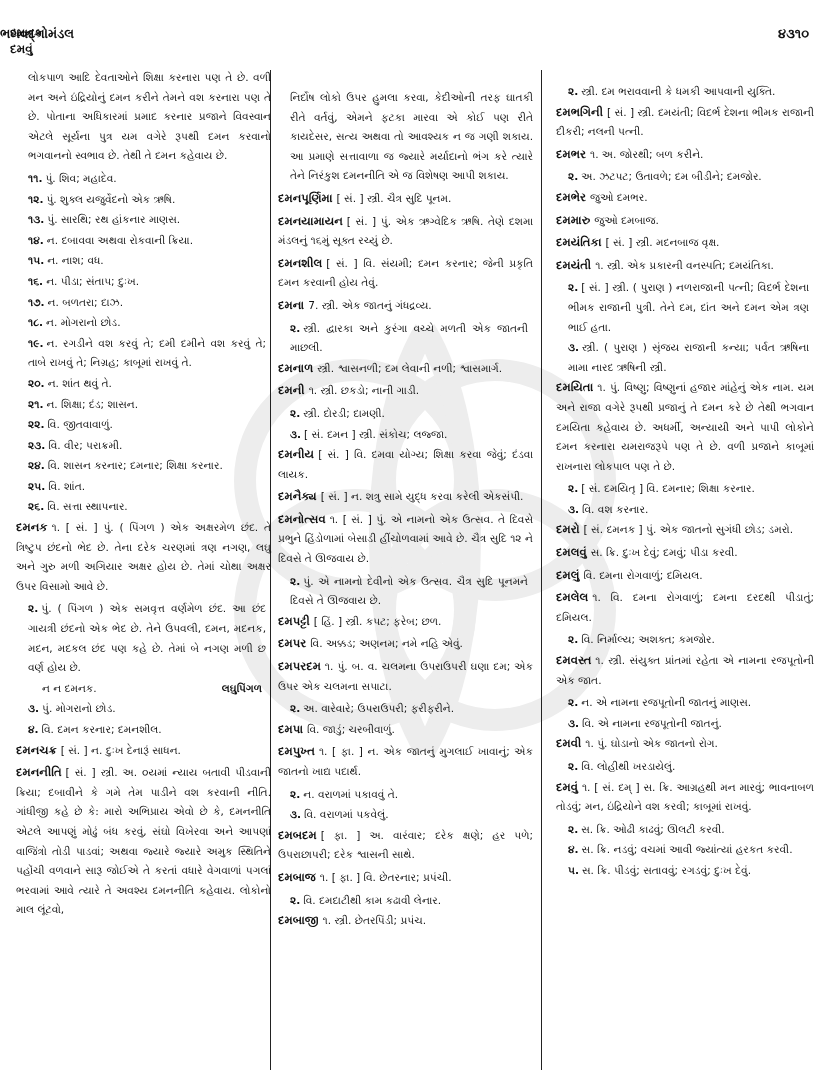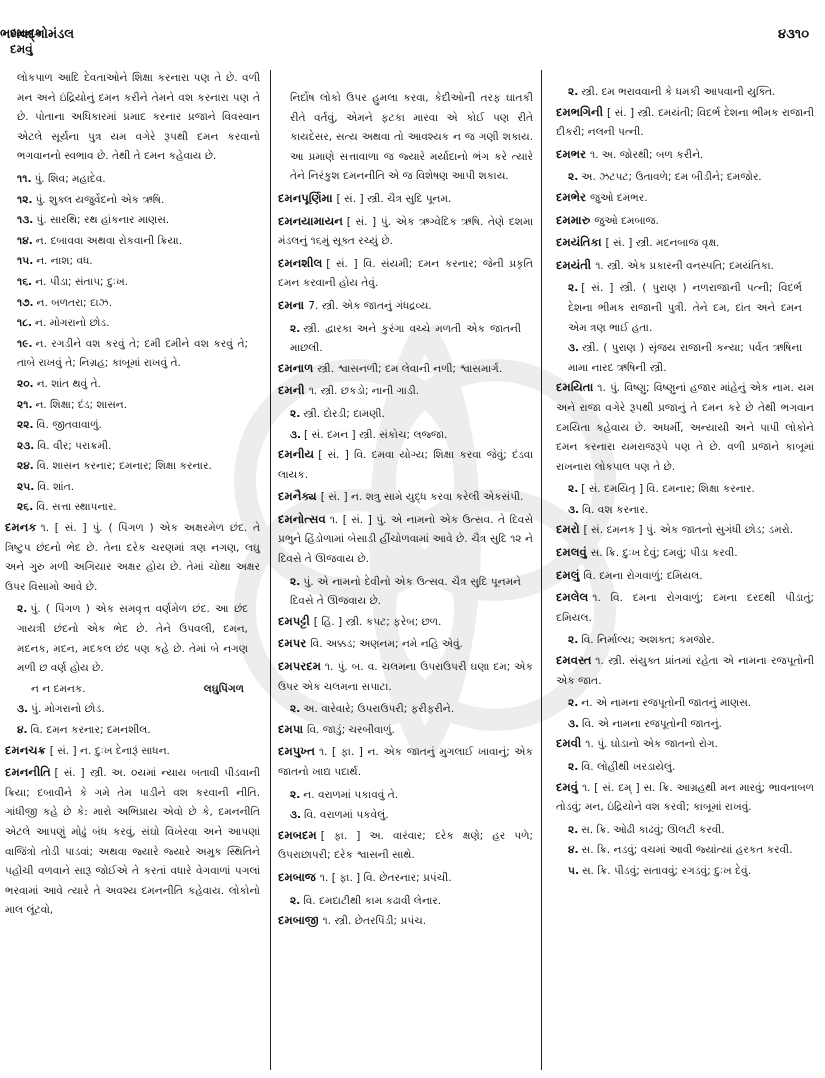--- a/index.html
+++ b/index.html
@@ -16,32 +16,32 @@
   .hdr-right { position: absolute; right: 16px; top: 26px; font-size: 13px; font-weight: bold; }
 
   .watermark {
     position: absolute; left: 215px; top: 310px; width: 420px; height: 460px; pointer-events: none;
   }
   .watermark svg { width: 100%; height: 100%; }
 
   .col {
     position: absolute; top: 66px; font-size: 10.6px; line-height: 19.6px;
   }
-  .col-1 { left: 5px; width: 255px; top: 68px; }
+  .col-1 { left: 16px; width: 255px; top: 68px; }
   .col-2 { left: 278px; width: 255px; top: 88px; }
   .col-3 { left: 556px; width: 258px; top: 82px; }
 
   .rule { position: absolute; width: 1px; background: #222; }
   .rule-a { left: 270px; top: 70px; height: 1000px; }
   .rule-b { left: 541px; top: 70px; height: 1000px; }
 
   .entry { margin: 0 0 3px 0; text-align: justify; }
   .entry .hw { font-weight: bold; font-size: 11.6px; margin-right: 4px; }
   .entry .def { }
-  .sense { padding-left: 12px; margin: 0 12px 1px 0; text-align: justify; }
+  .sense { padding-left: 12px; margin: 0 5px 1px 0; text-align: justify; }
   .sense .num { font-weight: bold; margin-right: 3px; }
   .src { text-align: right; font-weight: bold; padding-right: 4px; }
   .indent-first { text-indent: 0; padding-left: 12px; }
 </style>
 </head>
 <body>
 
 <div class="page-header">
   <span class="hdr-left">દમનક</span>
   <span class="hdr-left-2">દમવું</span>

